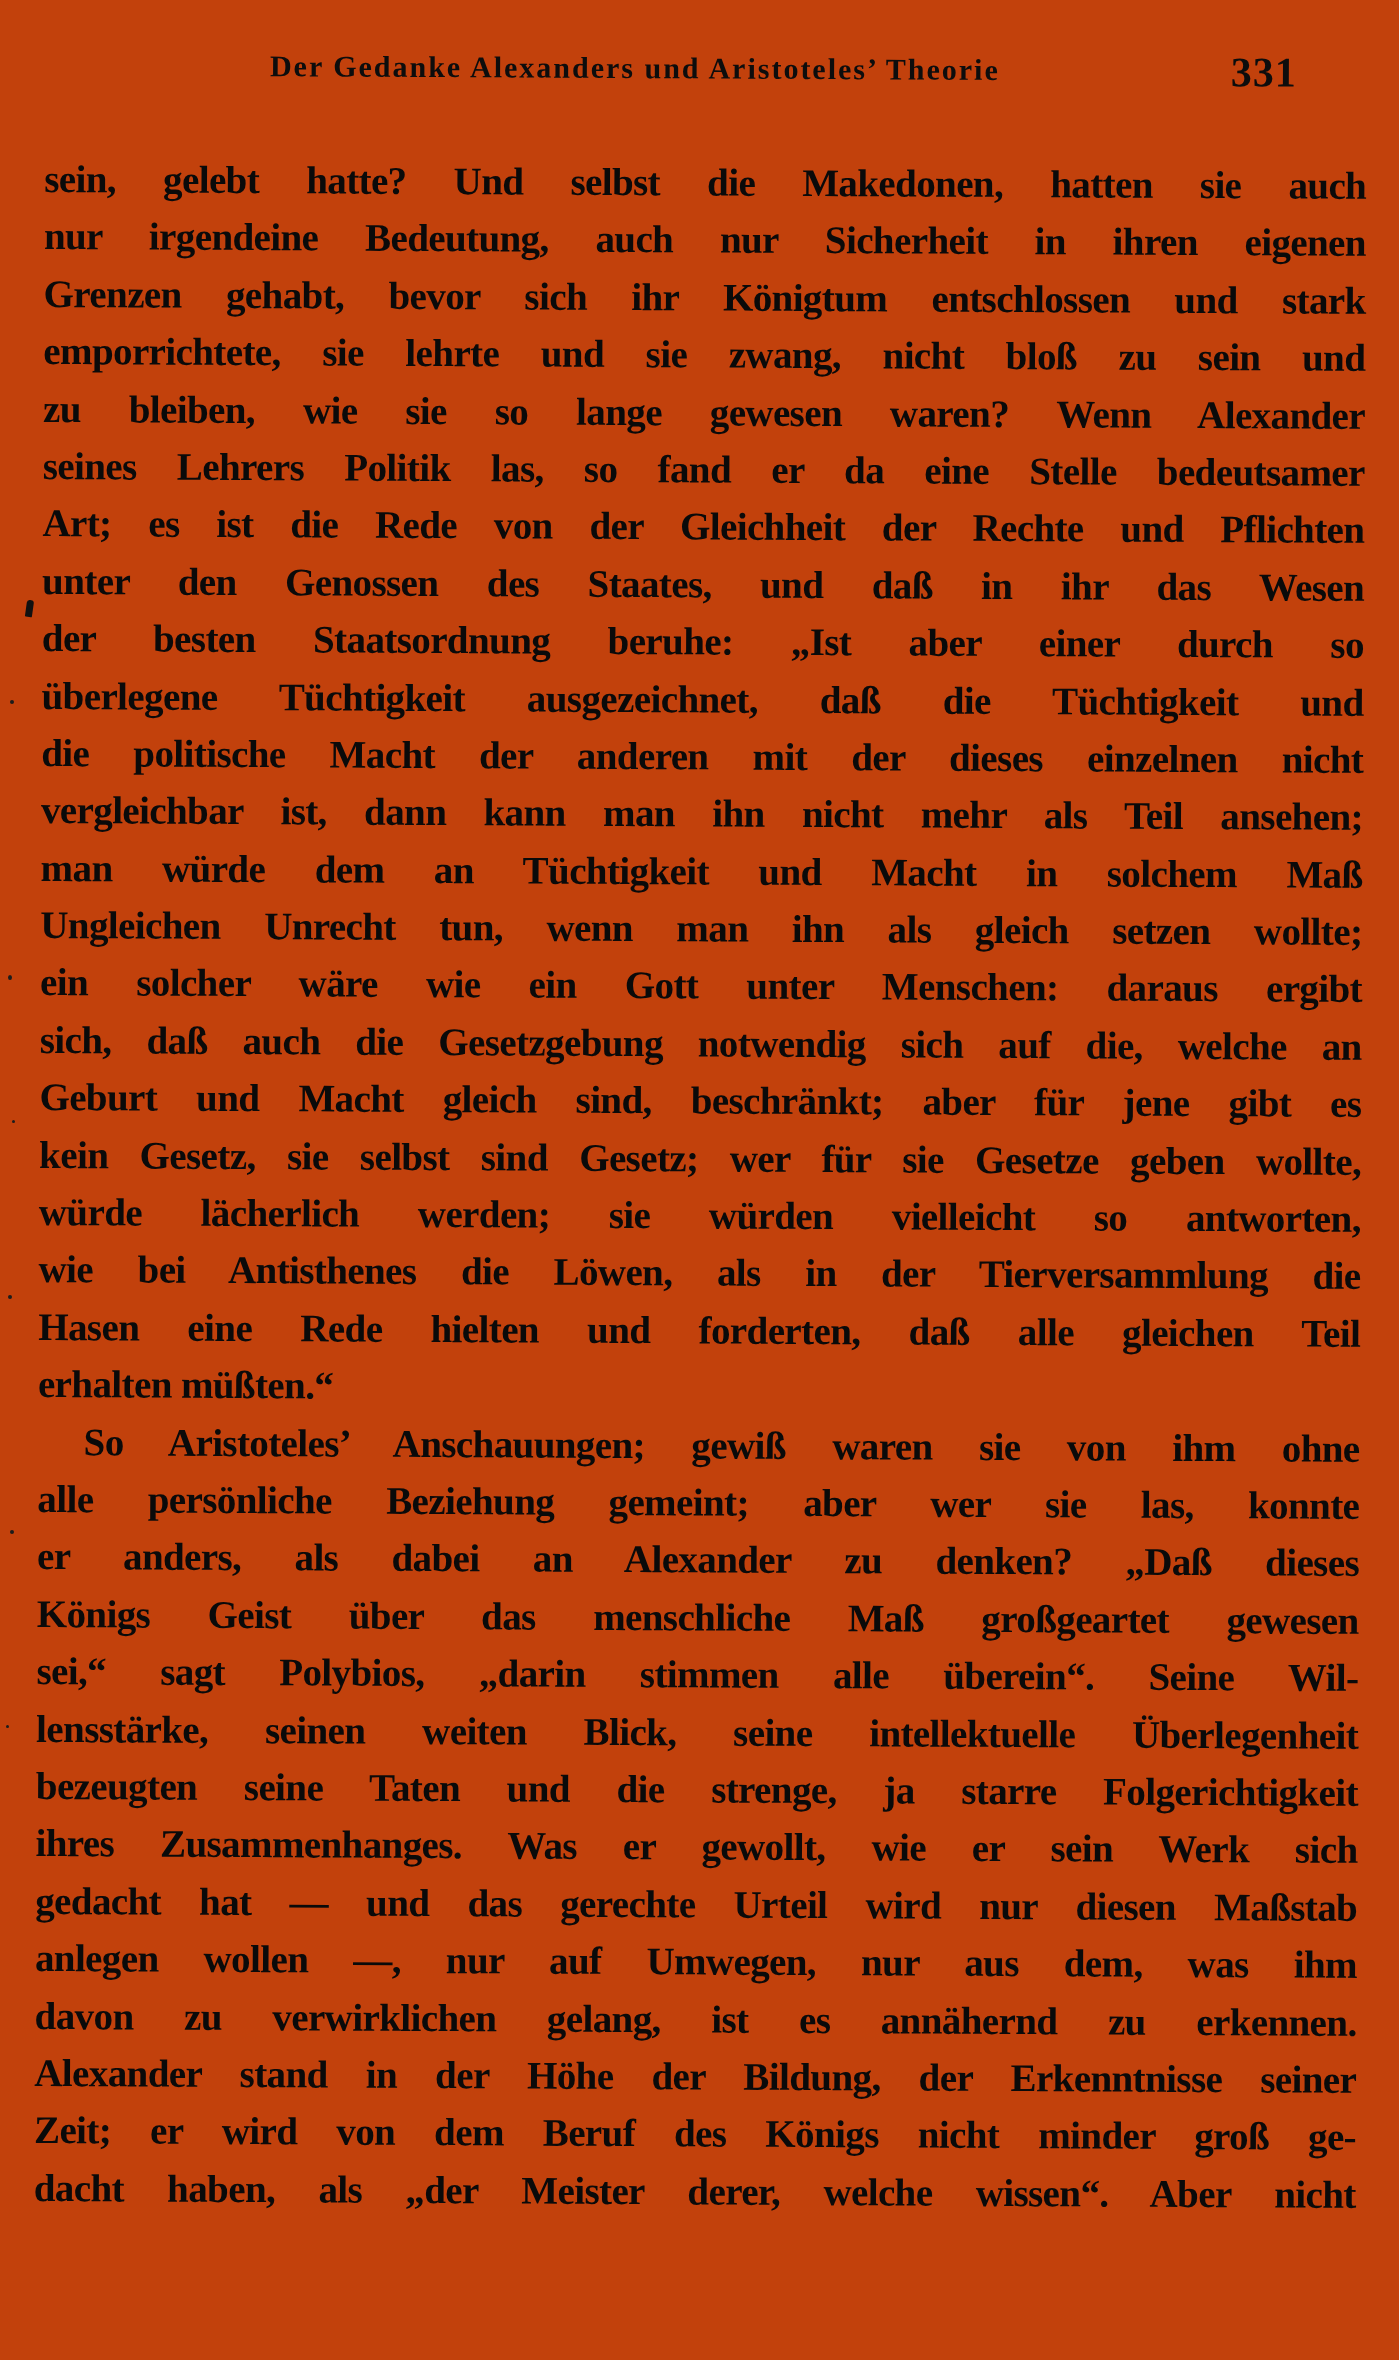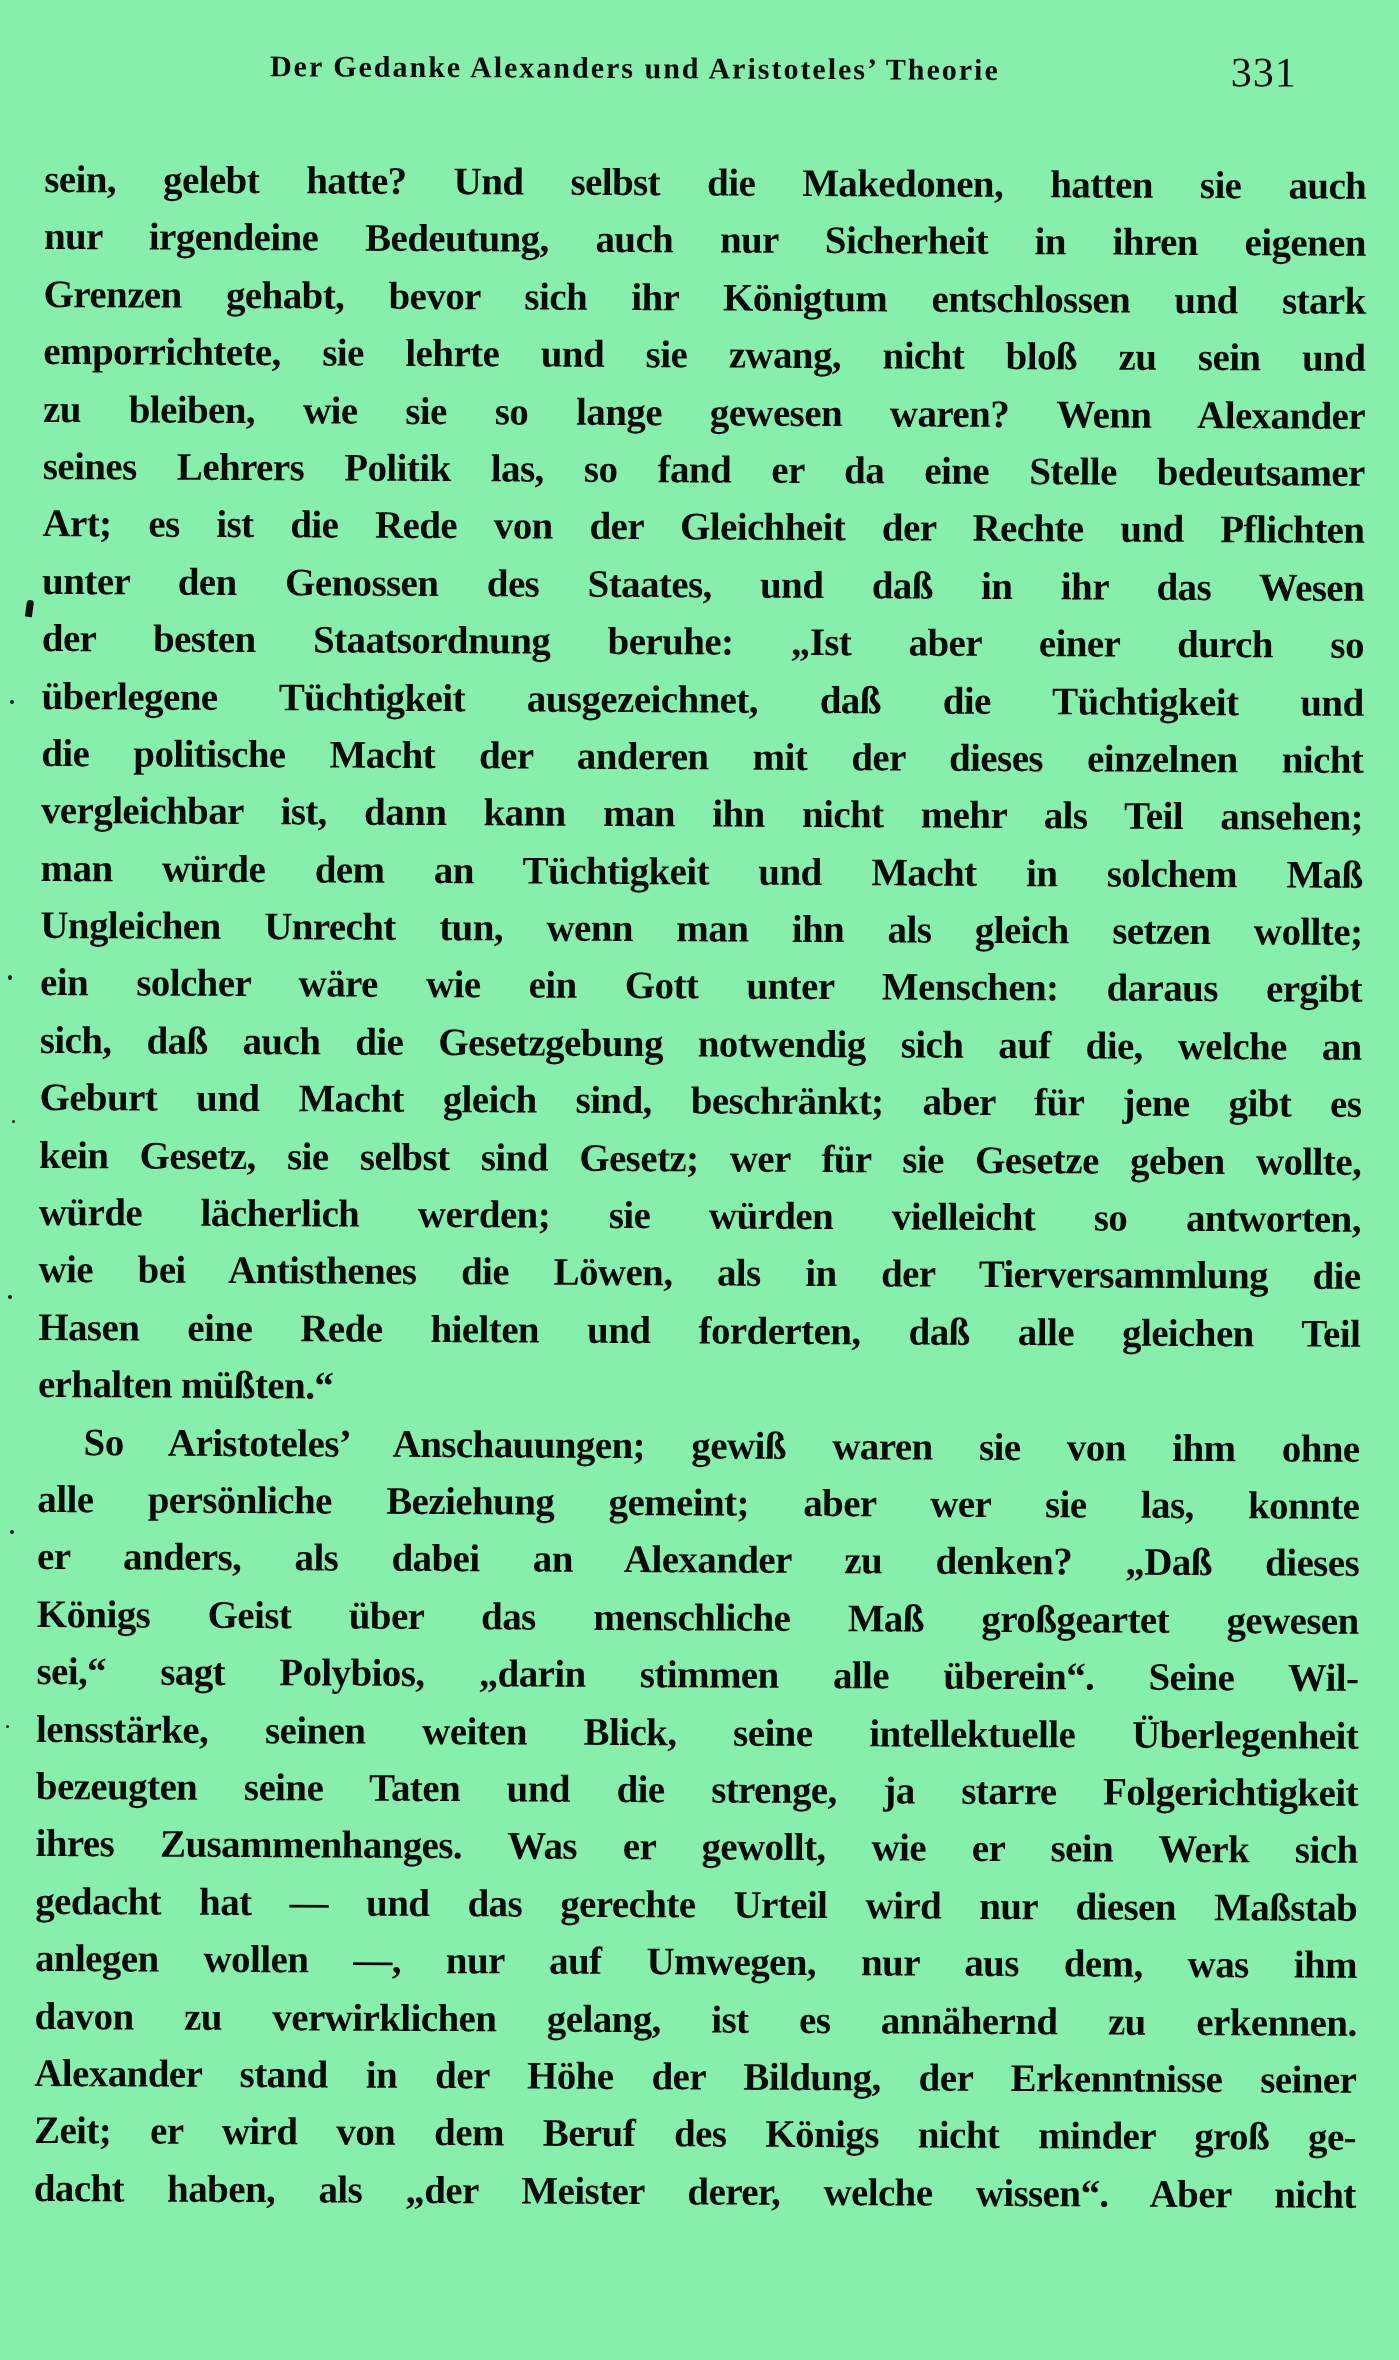--- a/index.html
+++ b/index.html
@@ -11,21 +11,21 @@
     width: 1399px;
     height: 2360px;
     position: relative;
     overflow: hidden;
     font-family: "Liberation Serif", serif;
     color: #0b0b0b;
   }
   .page {
     position: absolute;
     inset: 0;
-    background: #86efac;
+    background: #c2410c;
   }
   .scan {
     position: absolute;
     left: 45px;
     top: 42px;
     width: 1322px;
     transform: rotate(0.3deg);
     transform-origin: 0 0;
   }
   .page-header {
@@ -42,21 +42,21 @@
     font-weight: 700;
     letter-spacing: 2px;
     color: #0d0d0d;
     white-space: nowrap;
   }
   .page-number {
     position: absolute;
     right: 70px;
     top: 0px;
     font-size: 42px;
-    font-weight: 400;
+    font-weight: 700;
     letter-spacing: 1px;
     color: #0d0d0d;
   }
   .page-body {
     margin-top: 46px;
   }
   .paragraph {
     margin: 0;
   }
   .line {

